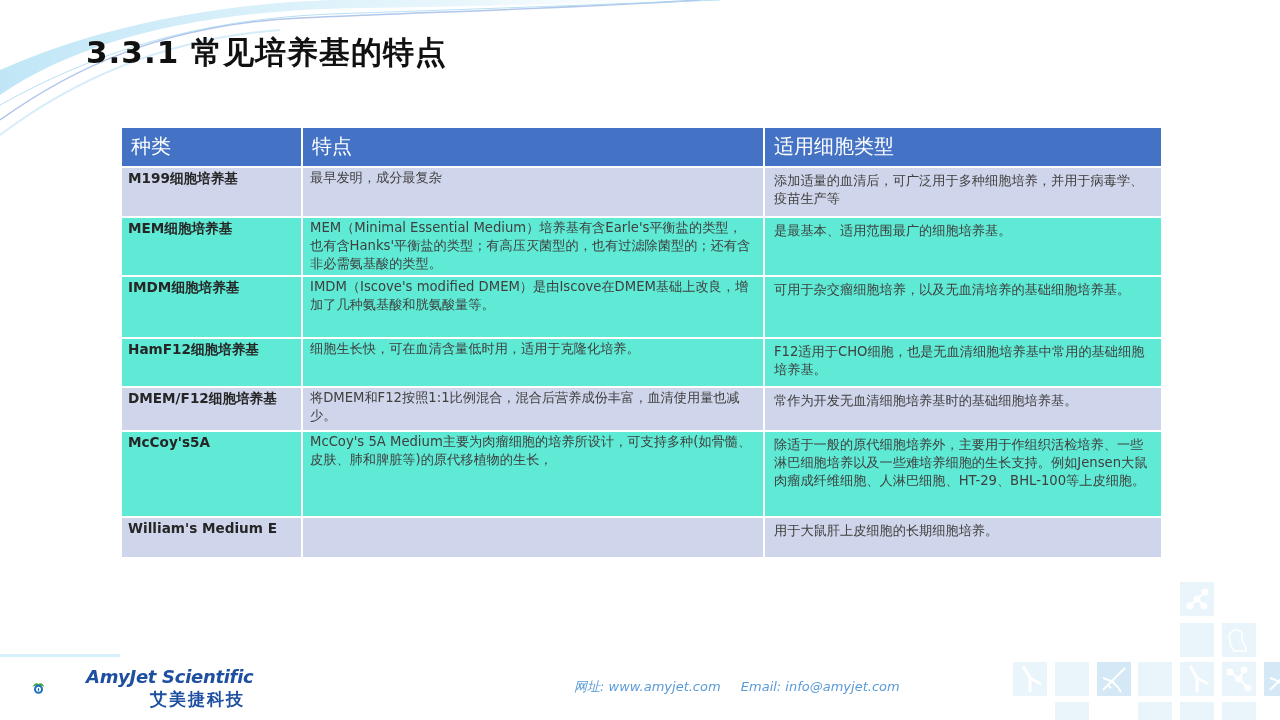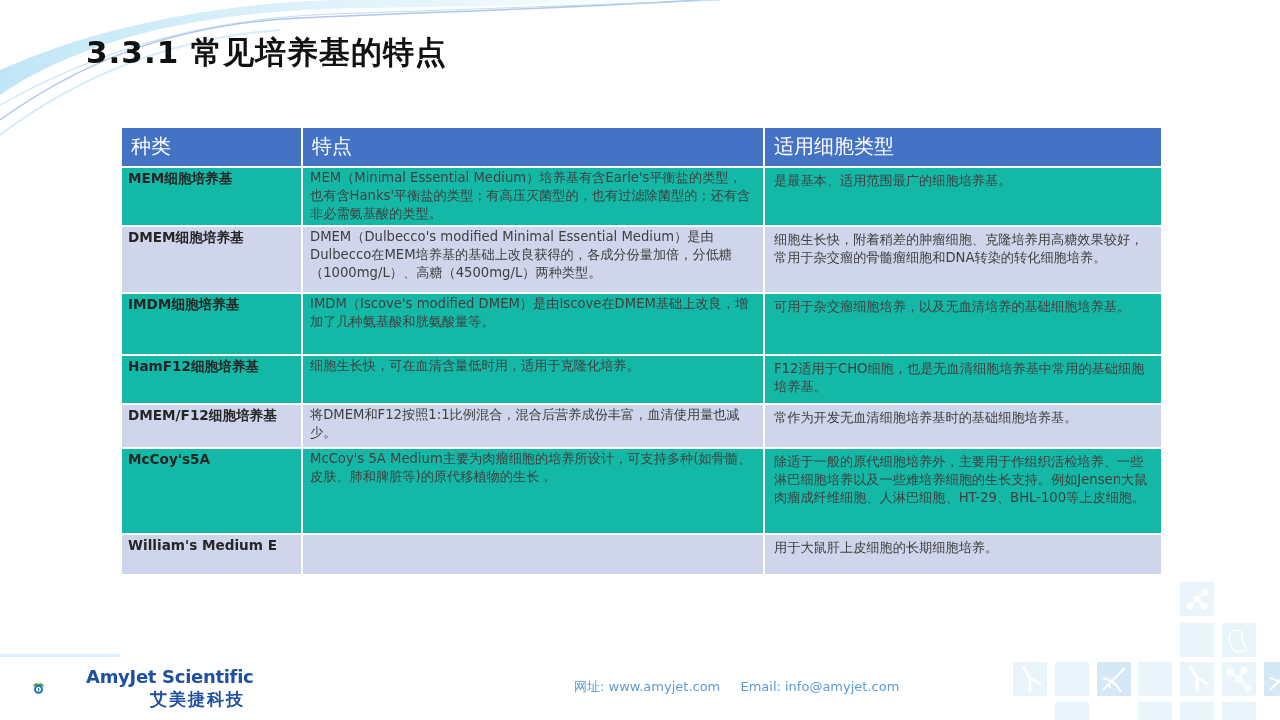--- a/index.html
+++ b/index.html
@@ -25,40 +25,40 @@
     background: #4472c4; color: #ffffff; font-weight: normal;
     font-size: 20px; height: 40px; padding: 5px 9px 0 9px;
   }
   table.media td {
     font-size: 13.2px; line-height: 18px; color: #404040; padding: 1px 9px 2px 6px;
   }
   table.media td.name { font-weight: bold; color: #262626; font-size: 13.6px; }
   table.media td.desc, table.media td.use { padding-left: 7px; }
   table.media td.use { padding-left: 9px; padding-top: 4px; }
   tr.odd td { background: #cfd5ea; }
-  tr.even td { background: #14b8a6; }
+  tr.even td { background: #5eead4; }
 
   .col1 { width: 181px; }
   .col2 { width: 462px; }
   .col3 { width: 398px; }
 
   .footer-line { position: absolute; left: 0; top: 654px; width: 120px; height: 3px; background: #d6f1fb; }
   .logo { position: absolute; left: 32px; top: 663px; width: 240px; height: 50px; }
   .logo-en {
     position: absolute; left: 86px; top: 666px;
-    font-family: "DejaVu Sans", sans-serif; font-weight: bold; 
+    font-family: "DejaVu Sans", sans-serif; font-weight: bold; font-style: italic;
     font-size: 18px; color: #1f4fa0; letter-spacing: -0.3px; text-align: center;
   }
   .logo-cn {
     position: absolute; left: 114px; top: 688px;
     font-size: 17px; font-weight: bold; color: #1f4fa0; letter-spacing: 2px; margin-left: 36px;
   }
   .contact {
     position: absolute; left: 574px; top: 678px;
-    font-family: "DejaVu Sans", sans-serif; font-size: 13px; color: #5b9bd5;
+    font-family: "DejaVu Sans", sans-serif; font-style: italic; font-size: 13px; color: #5b9bd5;
   }
   .contact span { margin-right: 16px; }
 
   .deco { position: absolute; left: 970px; top: 570px; width: 310px; height: 150px; }
   .tile { position: absolute; width: 34px; height: 34px; background: #eaf4fb; }
   .tile.dark { background: #d4e8f6; }
   .tile svg { width: 100%; height: 100%; }
 </style>
 </head>
 <body>
@@ -86,29 +86,29 @@
       <col class="col3">
     </colgroup>
   <thead>
     <tr>
       <th>种类</th>
       <th>特点</th>
       <th>适用细胞类型</th>
     </tr>
   </thead>
   <tbody>
+    <tr class="odd" style="height:50px">
+      <td class="name">M199细胞培养基</td>
+      <td class="desc">最早发明，成分最复杂</td>
+      <td class="use">添加适量的血清后，可广泛用于多种细胞培养，并用于病毒学、疫苗生产等</td>
+    </tr>
     <tr class="even" style="height:58px">
       <td class="name">MEM细胞培养基</td>
       <td class="desc">MEM（Minimal Essential Medium）培养基有含Earle's平衡盐的类型，也有含Hanks'平衡盐的类型；有高压灭菌型的，也有过滤除菌型的；还有含非必需氨基酸的类型。</td>
       <td class="use">是最基本、适用范围最广的细胞培养基。</td>
-    </tr>
-    <tr class="odd" style="height:67px">
-      <td class="name">DMEM细胞培养基</td>
-      <td class="desc">DMEM（Dulbecco's modified Minimal Essential Medium）是由Dulbecco在MEM培养基的基础上改良获得的，各成分份量加倍，分低糖（1000mg/L）、高糖（4500mg/L）两种类型。</td>
-      <td class="use">细胞生长快，附着稍差的肿瘤细胞、克隆培养用高糖效果较好，常用于杂交瘤的骨髓瘤细胞和DNA转染的转化细胞培养。</td>
     </tr>
     <tr class="even" style="height:62px">
       <td class="name">IMDM细胞培养基</td>
       <td class="desc">IMDM（Iscove's modified DMEM）是由Iscove在DMEM基础上改良，增加了几种氨基酸和胱氨酸量等。</td>
       <td class="use">可用于杂交瘤细胞培养，以及无血清培养的基础细胞培养基。</td>
     </tr>
     <tr class="even" style="height:49px">
       <td class="name">HamF12细胞培养基</td>
       <td class="desc">细胞生长快，可在血清含量低时用，适用于克隆化培养。</td>
       <td class="use">F12适用于CHO细胞，也是无血清细胞培养基中常用的基础细胞培养基。</td>

